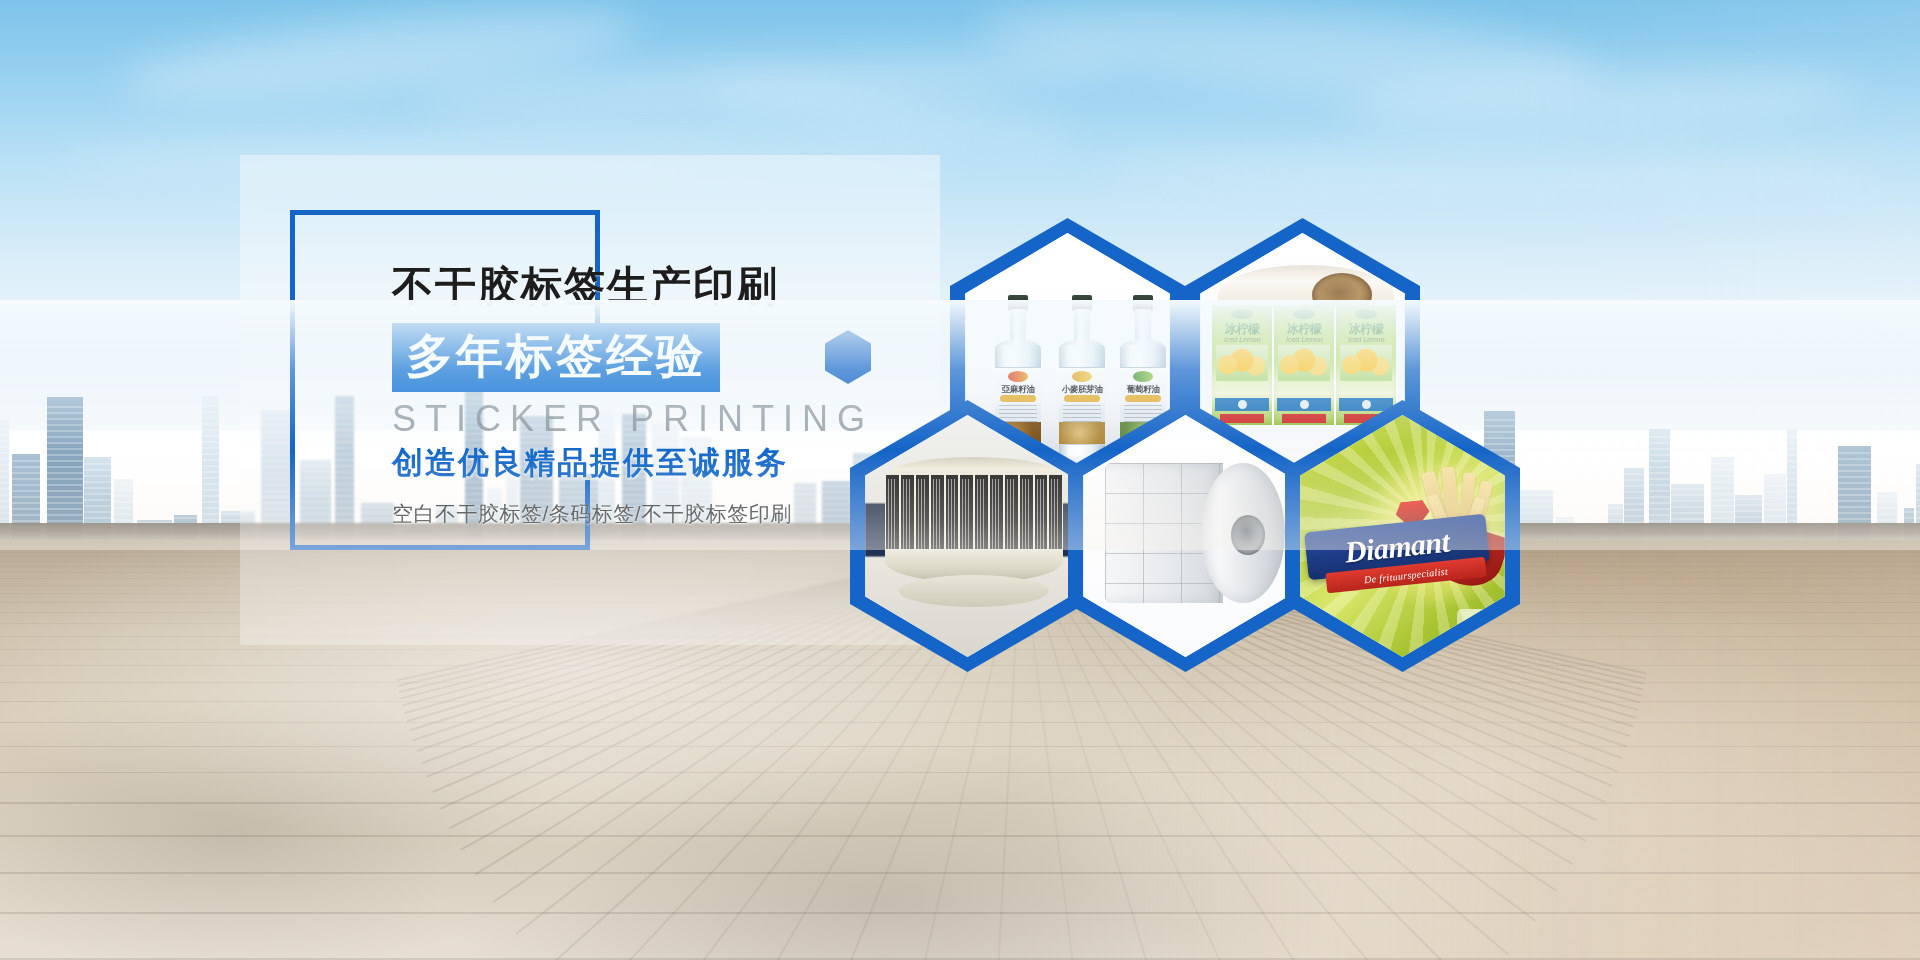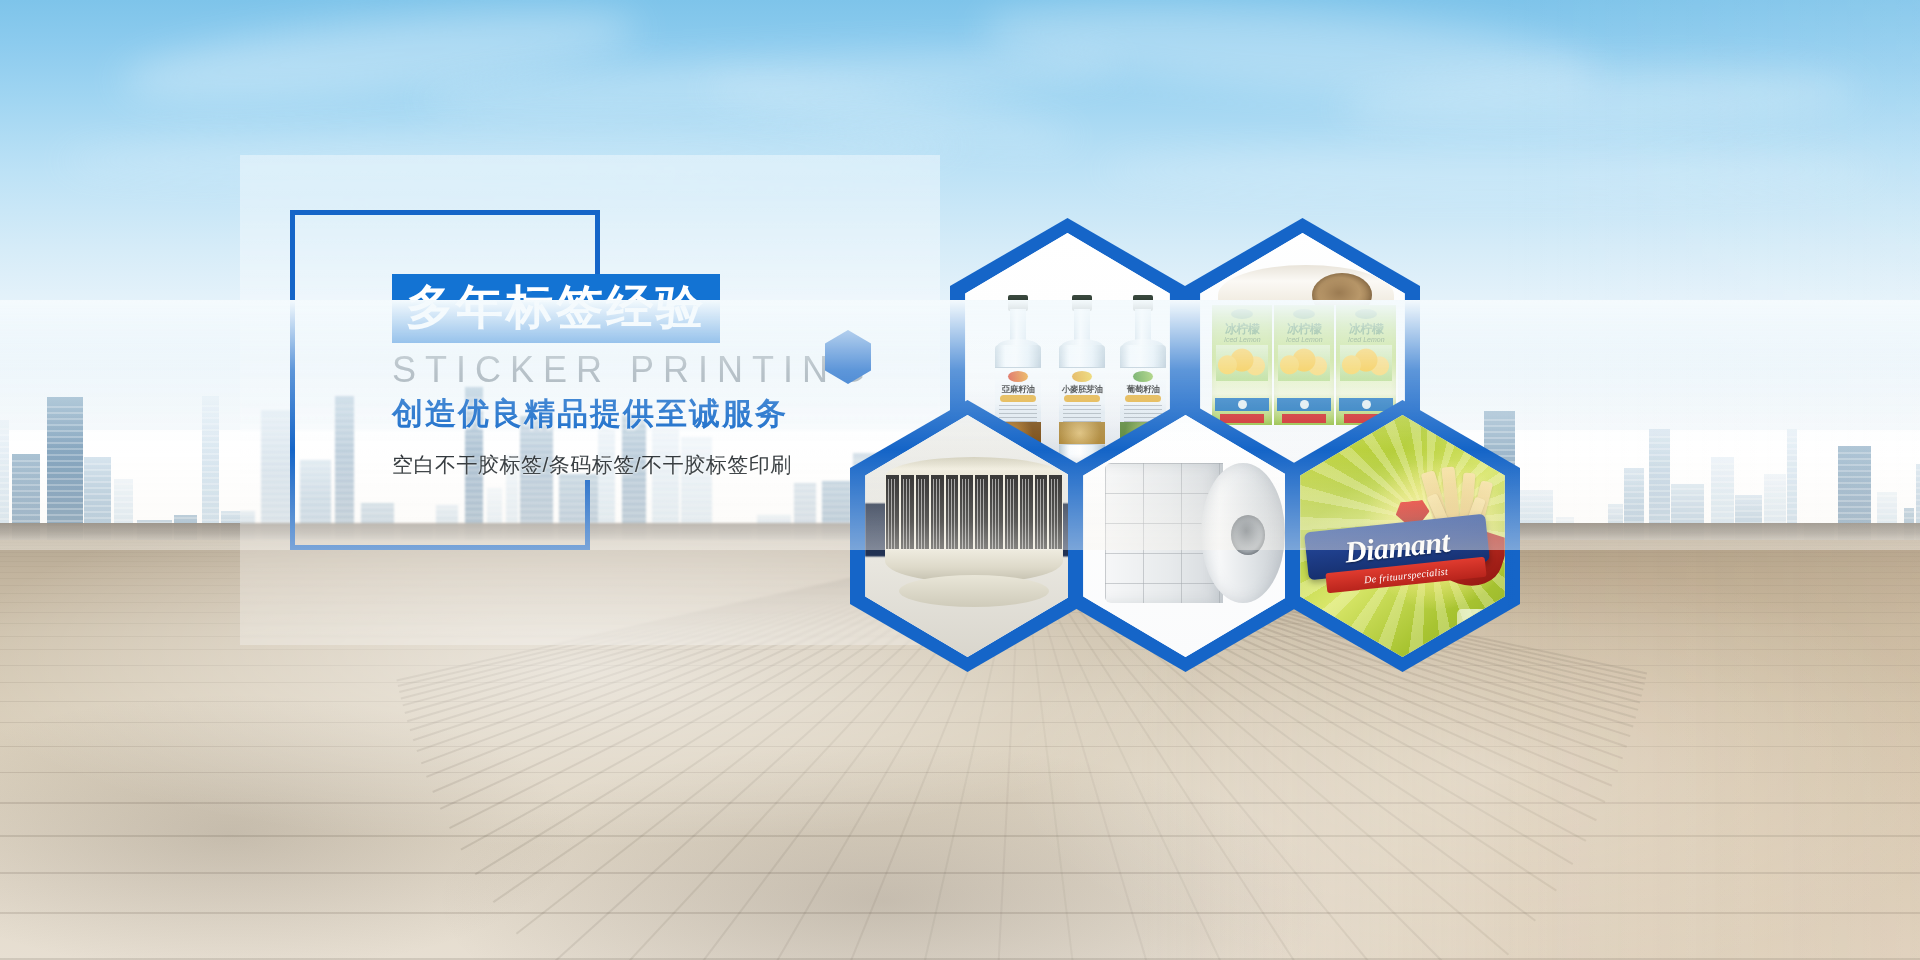--- a/index.html
+++ b/index.html
@@ -626,20 +626,21 @@
 
   <div class="glass"></div>
 
   <div class="bracket br-top-line"></div>
   <div class="bracket br-tr-stub"></div>
   <div class="bracket br-left-line"></div>
   <div class="bracket br-bot-line"></div>
   <div class="bracket br-bot-stub"></div>
 
   <div class="textblock">
+    <div class="t-head">不干胶标签生产印刷</div>
     <div class="t-band">
       <div class="t-band-txt">多年标签经验</div>
     </div>
     <div class="t-en">STICKER PRINTING</div>
     <div class="t-slogan">创造优良精品提供至诚服务</div>
     <div class="t-sub">空白不干胶标签/条码标签/不干胶标签印刷</div>
   </div>
 
   <div class="hexwrap">
 

